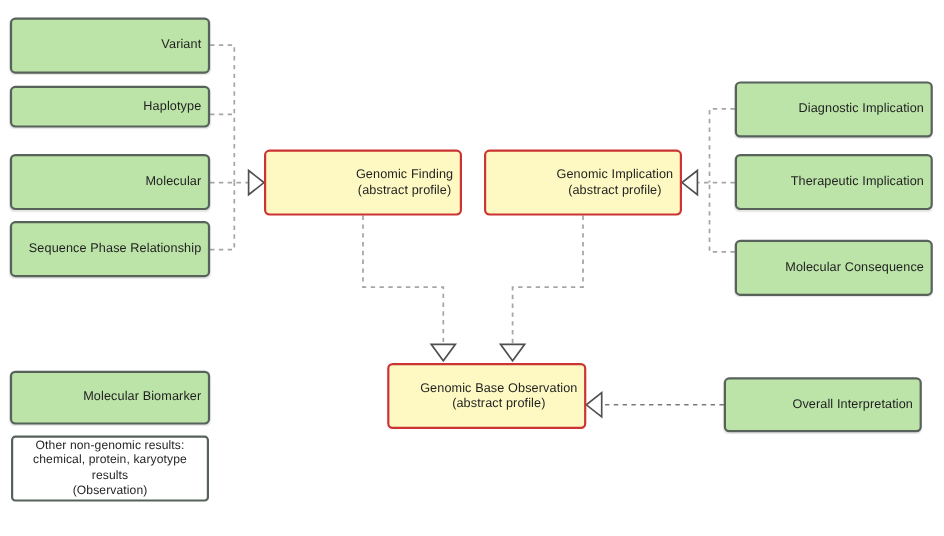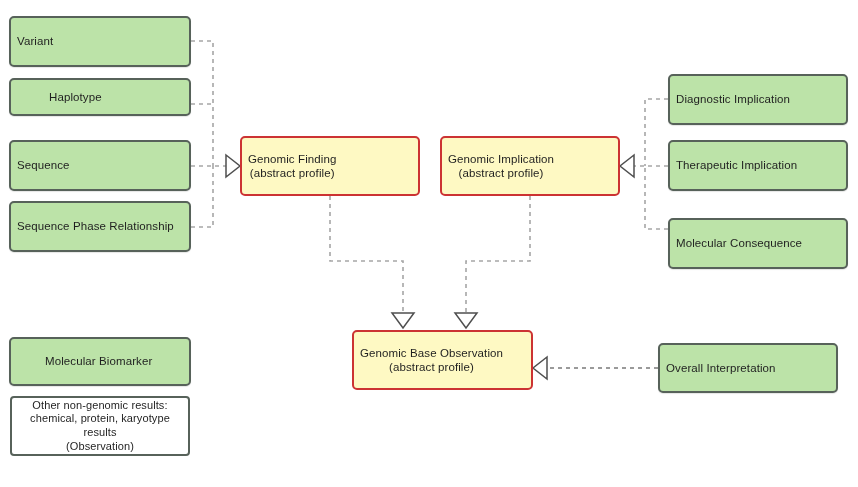--- a/index.html
+++ b/index.html
@@ -25,21 +25,21 @@
     top: 0;
     width: 858px;
     height: 487px;
     pointer-events: none;
   }
   .node {
     position: absolute;
     box-sizing: border-box;
     display: flex;
     align-items: center;
-    justify-content: flex-start;
+    justify-content: flex-end;
     text-align: center;
     border-radius: 5px;
     line-height: 1.24;
     color: #1f1f1f;
     letter-spacing: 0.1px;
     z-index: 2;
   }
   .node .label {
     display: block;
     white-space: pre-line;
@@ -96,21 +96,21 @@
 
   <div class="node node-green fs-12" style="left:9px;  top:16px;  width:182px; height:51px;">
     <span class="label">Variant</span>
   </div>
 
   <div class="node node-green fs-12" style="left:9px;  top:78px;  width:182px; height:38px;padding-left:32px;">
     <span class="label">Haplotype</span>
   </div>
 
   <div class="node node-green fs-12" style="left:9px;  top:140px; width:182px; height:51px;">
-    <span class="label">Sequence</span>
+    <span class="label">Molecular</span>
   </div>
 
   <div class="node node-green fs-12" style="left:9px;  top:201px; width:182px; height:51px;">
     <span class="label">Sequence Phase Relationship</span>
   </div>
 
   <div class="node node-green fs-12" style="left:9px;  top:337px; width:182px; height:49px;padding-left:28px;">
     <span class="label">Molecular Biomarker</span>
   </div>
 

